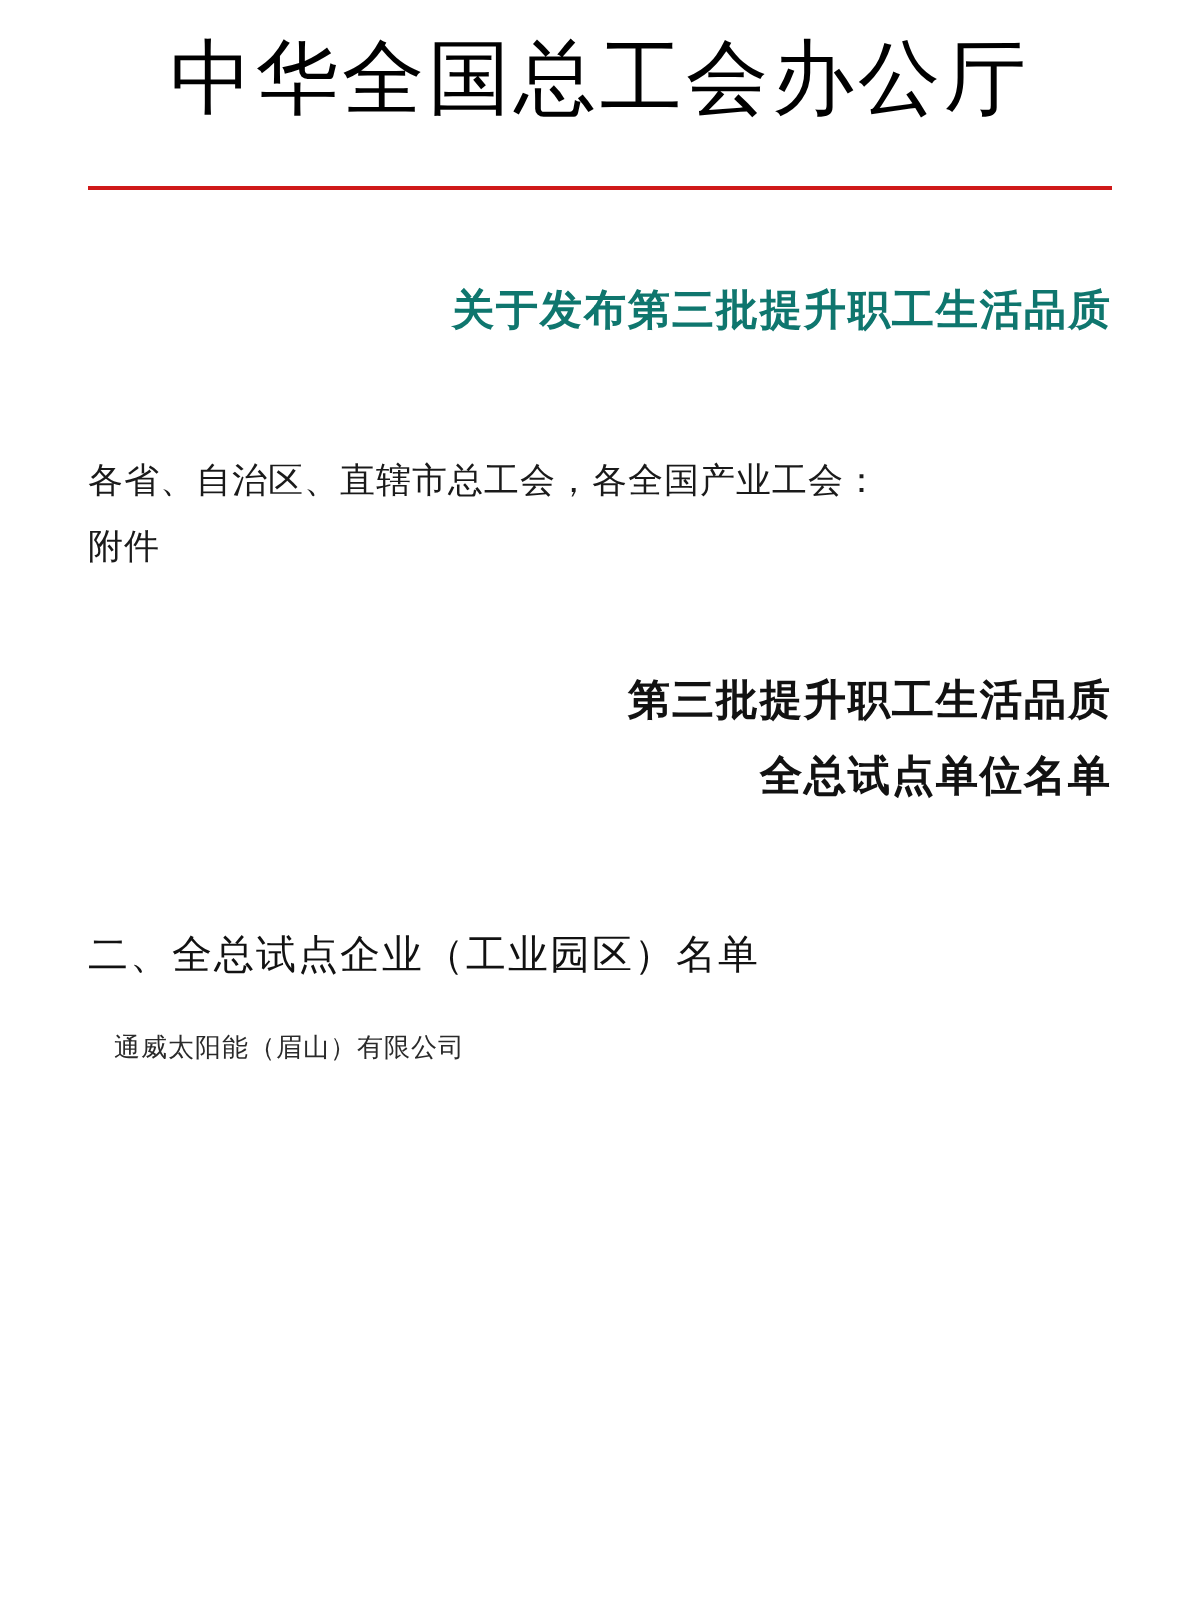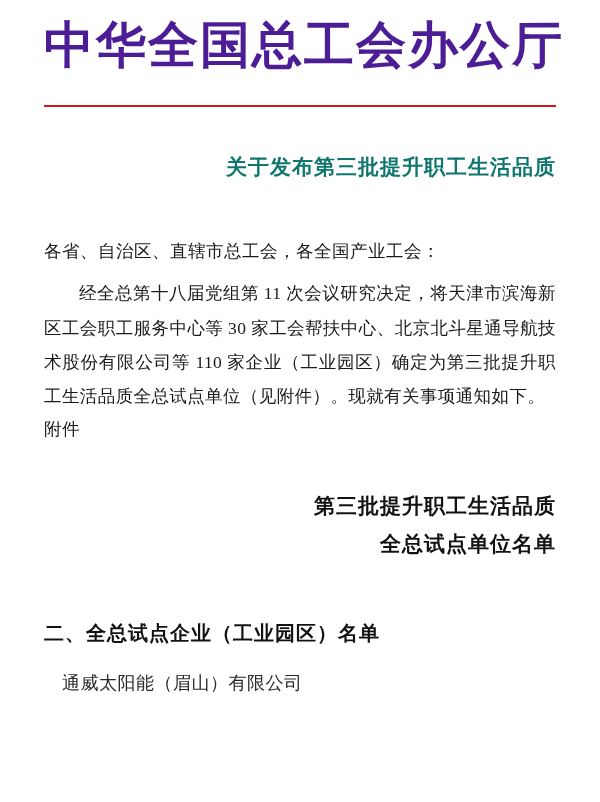--- a/index.html
+++ b/index.html
@@ -22,24 +22,24 @@
     padding: 0 44px;
     position: relative;
     background: #fff;
   }
   
   .masthead {
     padding-top: 14px;
     text-align: center;
   }
   .masthead-title {
-    color: #4c1d95;
+    color: #000000;
     font-family: "DejaVu Serif", "Liberation Serif", serif;
-    font-weight: bold;
-    font-size: 50px;
+    font-weight: normal;
+    font-size: 41px;
     letter-spacing: 2px;
     line-height: 1.25;
     white-space: nowrap;
   }
   .masthead-rule {
     margin-top: 28px;
     height: 2px;
     background: #cf1919;
     width: 100%;
   }
@@ -85,28 +85,28 @@
     font-size: 21px;
     line-height: 1.8;
     letter-spacing: 1px;
     color: #121212;
   }
   .attach-title .line {
     display: block;
   }
   .section-heading {
     margin-top: 56px;
-    font-weight: bold;
+    font-weight: normal;
     font-size: 20px;
     letter-spacing: 1px;
     color: #121212;
   }
   .entry {
     margin-top: 24px;
-    font-size: 18px;
+    font-size: 13px;
     letter-spacing: 0.5px;
     text-indent: 1em;
     color: #2a2a2a;
   }
   .page-number {
     position: absolute;
     left: 0;
     right: 0;
     bottom: 8px;
     text-align: center;
@@ -124,21 +124,20 @@
     <div class="masthead-title">中华全国总工会办公厅</div>
     <div class="masthead-rule"></div>
   </div>
 
   <div class="doc-title">
     <span class="line">关于发布第三批提升职工生活品质</span>
   </div>
 
   <div class="salutation">各省、自治区、直辖市总工会，各全国产业工会：</div>
 
-  <div class="para">经全总第十八届党组第 11 次会议研究决定，将天津市滨海新区工会职工服务中心等 30 家工会帮扶中心、北京北斗星通导航技术股份有限公司等 110 家企业（工业园区）确定为第三批提升职工生活品质全总试点单位（见附件）。现就有关事项通知如下。</div>
 
   <div class="attach-label">附件</div>
 
   <div class="attach-title">
     <span class="line">第三批提升职工生活品质</span>
     <span class="line">全总试点单位名单</span>
   </div>
 
   <div class="section-heading">二、全总试点企业（工业园区）名单</div>
 

